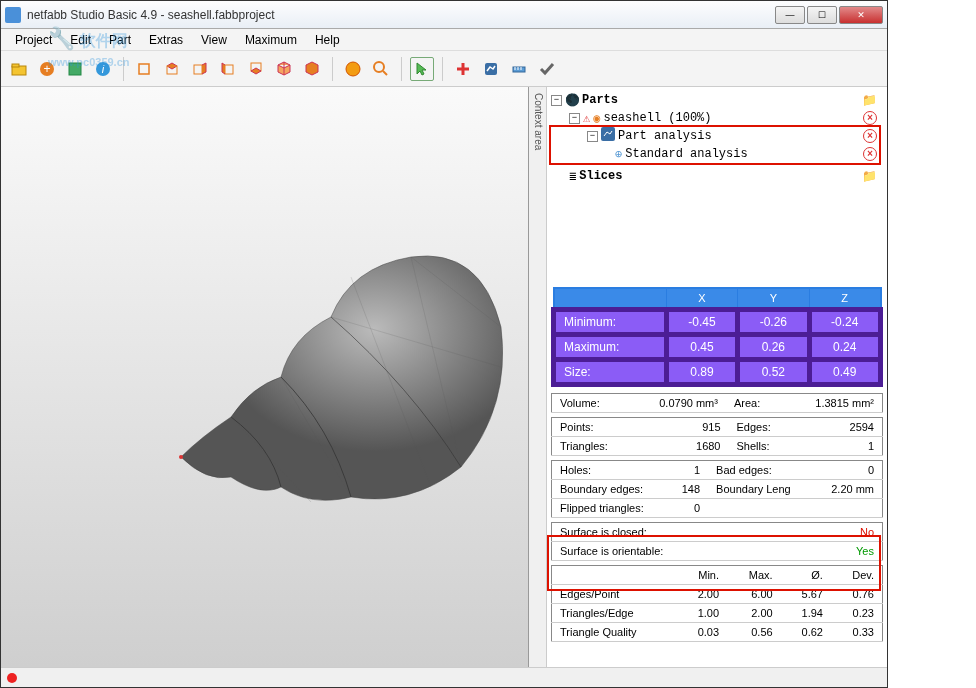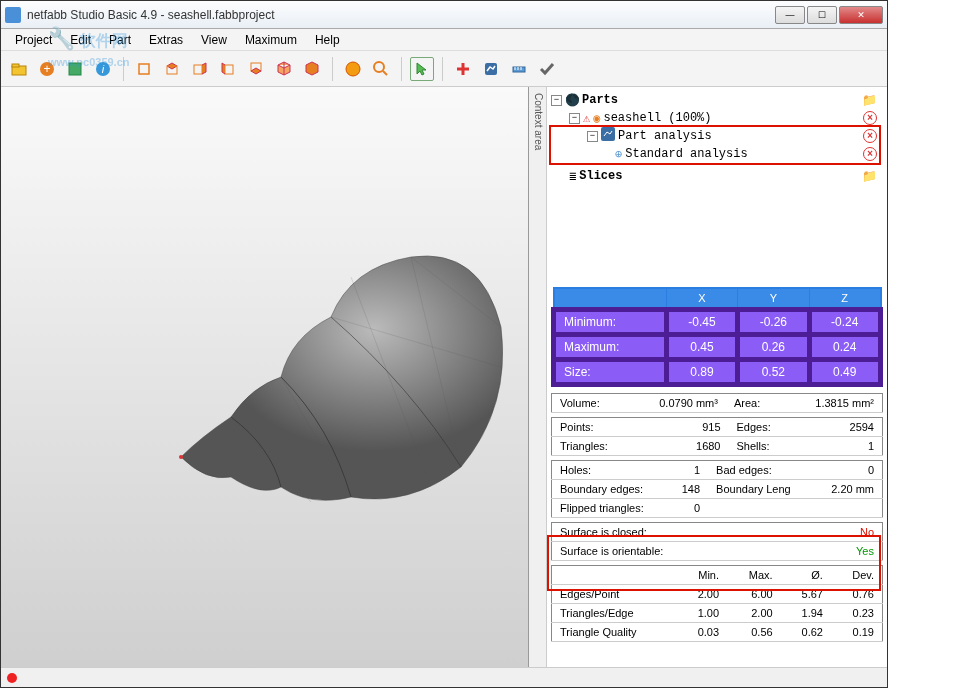--- a/index.html
+++ b/index.html
@@ -361,21 +361,21 @@
                 <td class="v">1.00</td>
                 <td class="v">2.00</td>
                 <td class="v">1.94</td>
                 <td class="v">0.23</td>
               </tr>
           <tr>
                 <td class="k">Triangle Quality</td>
                 <td class="v">0.03</td>
                 <td class="v">0.56</td>
                 <td class="v">0.62</td>
-                <td class="v">0.19</td>
+                <td class="v">0.33</td>
               </tr>
         </tbody>
           </table>
       </div>
     </div>
   </div>
 
   <div class="statusbar">
     <div class="status-dot"></div>
   </div>

